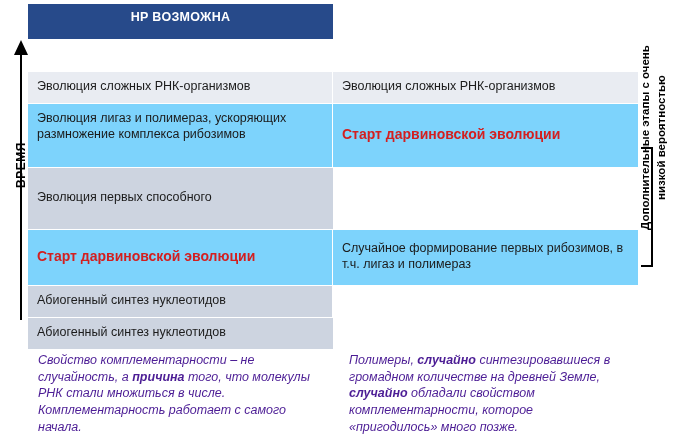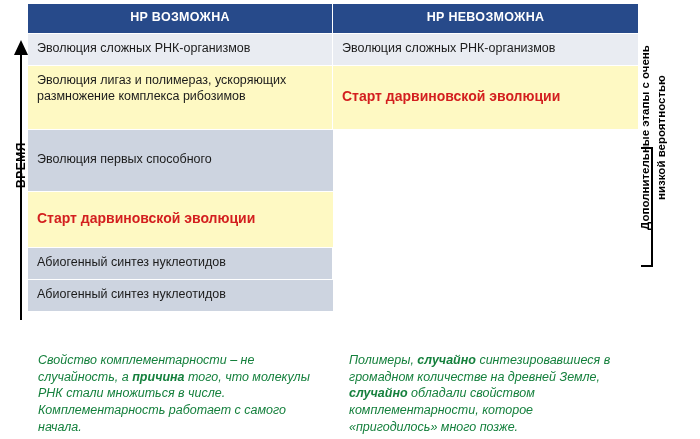--- a/index.html
+++ b/index.html
@@ -68,35 +68,35 @@
   }
   .cell:last-child { border-right: 0; }
 
   .hdr-row .cell {
     background: #274a8a;
     color: #ffffff;
     font-weight: bold;
     text-align: center;
     font-size: 12.5px;
     letter-spacing: 0.3px;
-    padding: 6px 8px 7px 8px;
+    padding: 6px 8px 13px 8px;
   }
   .cell.light { background: #e9ecf2; }
   .cell.dark  { background: #cdd4e0; }
-  .cell.white { background: #fef9c3; }
+  .cell.white { background: #7dd3fc; }
   .cell.red {
     color: #d31f1f;
     font-weight: bold;
     font-size: 14px;
     text-align: right;
   }
   .cell b { font-weight: bold; color: #1b1b1b; }
 
   .h-header { }
-  .h-1 { min-height: 25px; }
+  .h-1 { min-height: 25px; margin-top: 32px; }
   .h-2 { min-height: 64px; }
   .h-3 { min-height: 62px; }
   .h-4 { min-height: 56px; }
   .h-5 { min-height: 58px; }
   .h-6 { min-height: 25px; flex-direction: column; }
 
   .vcenter { display: flex; align-items: center; }
 
   
   .bracket {
@@ -138,59 +138,59 @@
     left: 28px; top: 352px;
     width: 610px;
     display: flex;
   }
   .note {
     width: 50%;
     padding: 0 14px 0 10px;
     font-size: 12.5px;
     line-height: 1.33;
     font-style: italic;
-    color: #15803d;
+    color: #4c1d95;
   }
   .note.right { padding-left: 16px; }
   .note b { font-weight: bold; }
 </style>
 </head>
 <body>
 
 <div id="stage">
 
   <div class="time-axis">
     <div class="arrow"></div>
     <div class="line"></div>
     <div class="label">ВРЕМЯ</div>
   </div>
 
   <div class="table">
 
     <div class="row hdr-row h-header">
       <div class="cell">НР ВОЗМОЖНА</div>
-      <div class="cell">НР НЕВОЗМОЖНА</div>
     </div>
 
     <div class="row h-1">
       <div class="cell light vcenter">Эволюция сложных РНК-организмов</div>
       <div class="cell light vcenter">Эволюция сложных РНК-организмов</div>
     </div>
 
     <div class="row h-2">
       <div class="cell white">Эволюция лигаз и полимераз, ускоряющих размножение комплекса рибозимов</div>
       <div class="cell white red vcenter">Старт дарвиновской эволюции</div>
     </div>
 
     <div class="row h-3">
       <div class="cell dark vcenter">Эволюция первых способного</div>
     </div>
 
     <div class="row h-4">
       <div class="cell white red vcenter">Старт дарвиновской эволюции</div>
+      <div class="cell white vcenter">Случайное формирование первых рибозимов, в т.ч. лигаз и полимераз</div>
     </div>
 
 
     <div class="row h-6">
       <div class="cell dark vcenter">Абиогенный синтез нуклеотидов</div>
       <div class="cell dark vcenter">Абиогенный синтез нуклеотидов</div>
     </div>
 
   </div>
 

